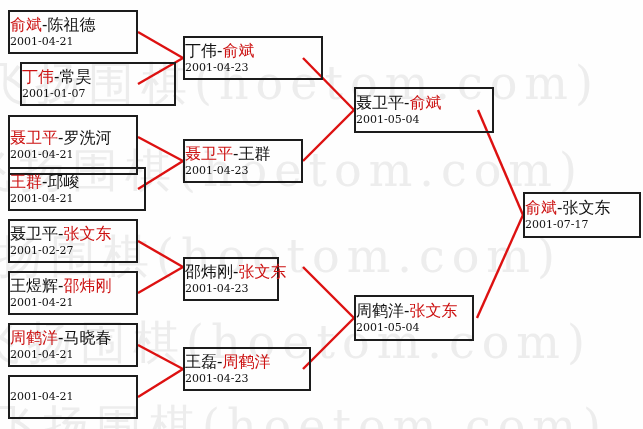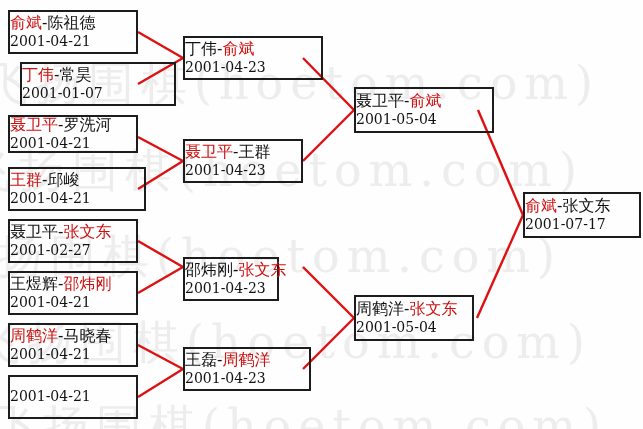--- a/index.html
+++ b/index.html
@@ -22,21 +22,21 @@
   
   .box{
     position:absolute;z-index:2;box-sizing:border-box;
     border:2px solid var(--border,#1c1c1c);
     background:transparent;
     display:flex;flex-direction:column;justify-content:center;align-items:flex-start;
     text-align:center;line-height:1.25;
   }
   .names{font-size:16px;color:#111;white-space:nowrap;}
   .name[data-win="true"]{color:var(--winner,#cc1111);}
-  .date{font-size:14px;color:#111;white-space:nowrap;}
+  .date{font-size:11px;color:#111;white-space:nowrap;}
 </style>
 </head>
 <body>
 
 <div class="stage">
 
   <div class="wm" style="left:-18px;top:53px">飞扬围棋(hoetom.com)</div>
   <div class="wm" style="left:-34px;top:140px">飞扬围棋(hoetom.com)</div>
   <div class="wm" style="left:-56px;top:226px">飞扬围棋(hoetom.com)</div>
   <div class="wm" style="left:-26px;top:312px">飞扬围棋(hoetom.com)</div>
@@ -60,21 +60,21 @@
   </svg>
 
   <div class="box" style="left:8px;top:10px;width:130px;height:44px">
     <div class="names"><span class="name" data-win="true">俞斌</span><span class="name">-</span><span class="name" data-win="false">陈祖德</span></div>
     <div class="date">2001-04-21</div>
   </div>
   <div class="box" style="left:20px;top:62px;width:156px;height:44px">
     <div class="names"><span class="name" data-win="true">丁伟</span><span class="name">-</span><span class="name" data-win="false">常昊</span></div>
     <div class="date">2001-01-07</div>
   </div>
-  <div class="box" style="left:8px;top:115px;width:130px;height:38px">
+  <div class="box" style="left:8px;top:115px;width:130px;height:60px">
     <div class="names"><span class="name" data-win="true">聂卫平</span><span class="name">-</span><span class="name" data-win="false">罗洗河</span></div>
     <div class="date">2001-04-21</div>
   </div>
   <div class="box" style="left:8px;top:167px;width:138px;height:44px">
     <div class="names"><span class="name" data-win="true">王群</span><span class="name">-</span><span class="name" data-win="false">邱峻</span></div>
     <div class="date">2001-04-21</div>
   </div>
   <div class="box" style="left:8px;top:219px;width:130px;height:44px">
     <div class="names"><span class="name" data-win="false">聂卫平</span><span class="name">-</span><span class="name" data-win="true">张文东</span></div>
     <div class="date">2001-02-27</div>

